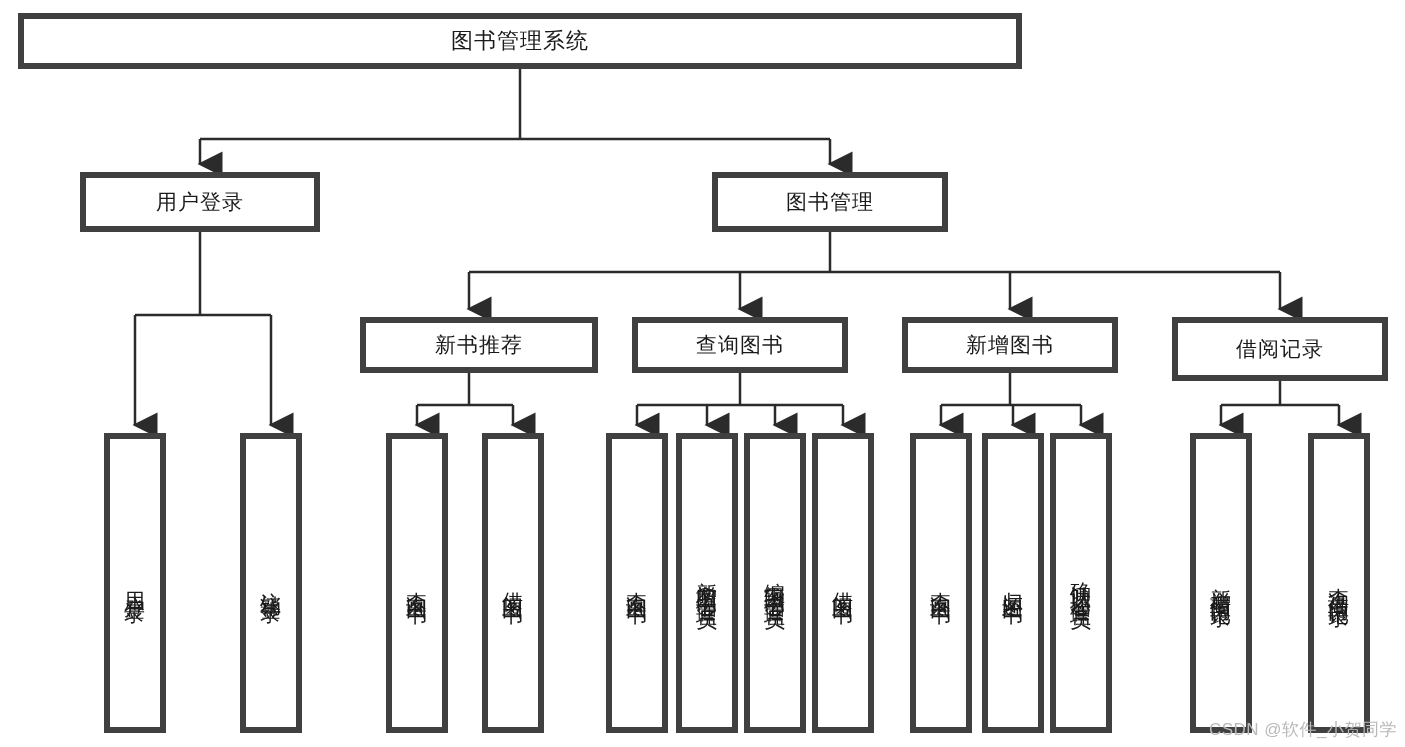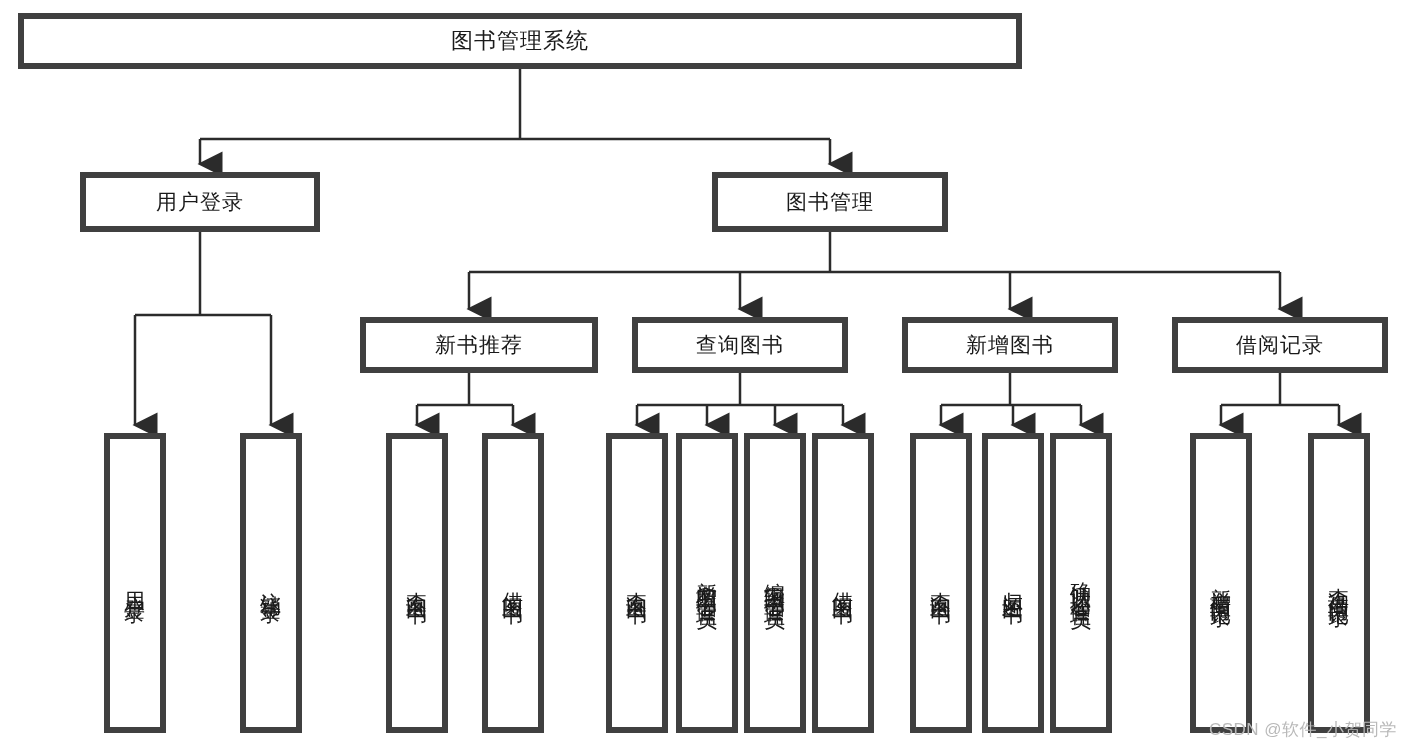--- a/index.html
+++ b/index.html
@@ -127,21 +127,21 @@
   </svg>
 
   <div class="node node-h node-root" style="left: 18px; top: 13px; width: 1004px; height: 56px;">图书管理系统</div>
 
   <div class="node node-h" style="left: 80px; top: 172px; width: 240px; height: 60px;">用户登录</div>
   <div class="node node-h" style="left: 712px; top: 172px; width: 236px; height: 60px;">图书管理</div>
 
   <div class="node node-h" style="left: 360px; top: 317px; width: 238px; height: 56px;">新书推荐</div>
   <div class="node node-h" style="left: 632px; top: 317px; width: 216px; height: 56px;">查询图书</div>
   <div class="node node-h" style="left: 902px; top: 317px; width: 216px; height: 56px;">新增图书</div>
-  <div class="node node-h" style="left: 1172px; top: 317px; width: 216px; height: 56px;">借阅记录</div>
+  <div class="node node-h" style="left: 1172px; top: 317px; width: 216px; height: 64px;">借阅记录</div>
 
   <div class="node node-v" style="left: 104px; top: 433px; width: 62px; height: 300px;">
     <span class="vlabel">用户登录</span>
   </div>
   <div class="node node-v" style="left: 240px; top: 433px; width: 62px; height: 300px;">
     <span class="vlabel">注销登录</span>
   </div>
   <div class="node node-v" style="left: 386px; top: 433px; width: 62px; height: 300px;">
     <span class="vlabel">查询图书</span>
   </div>

